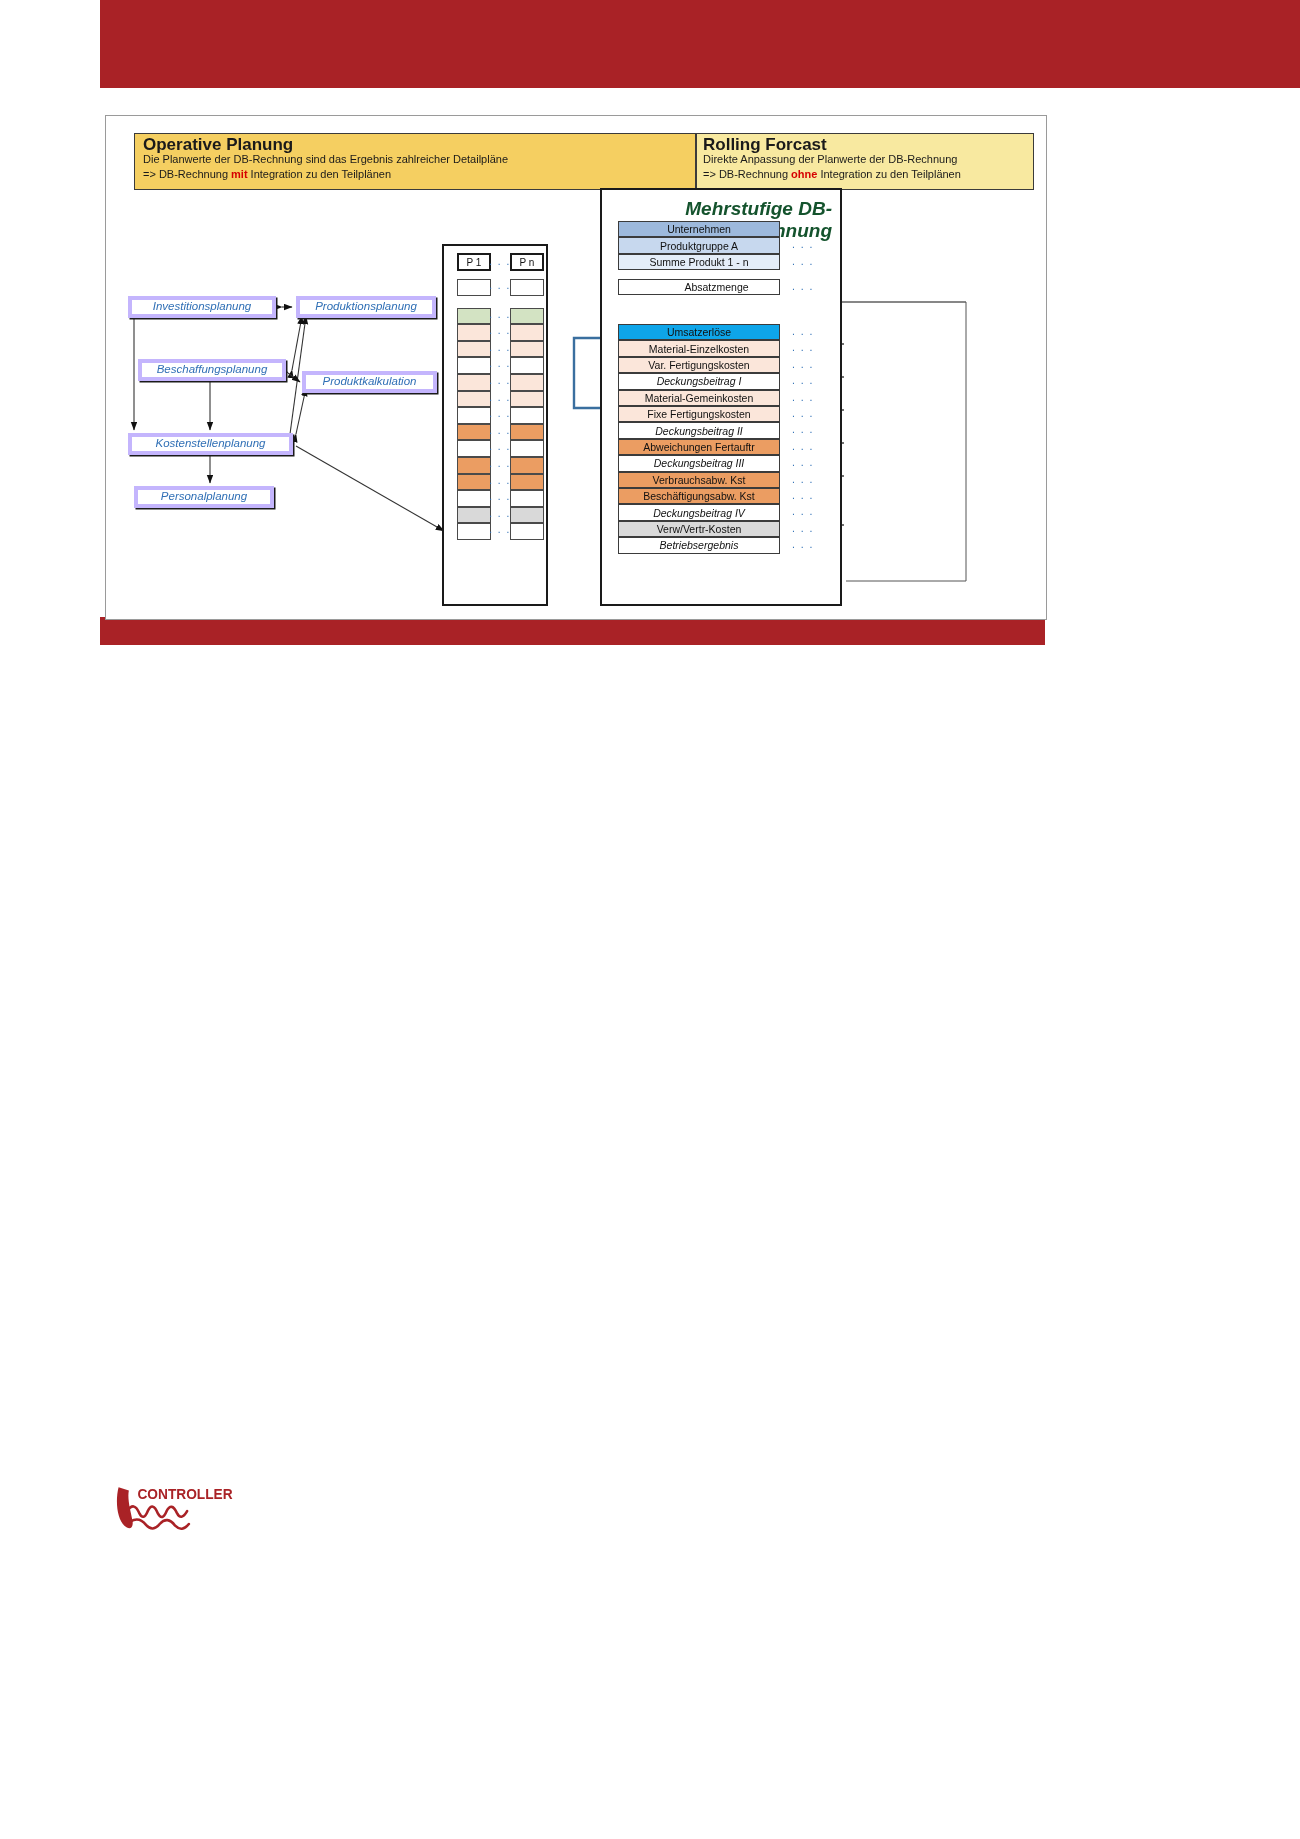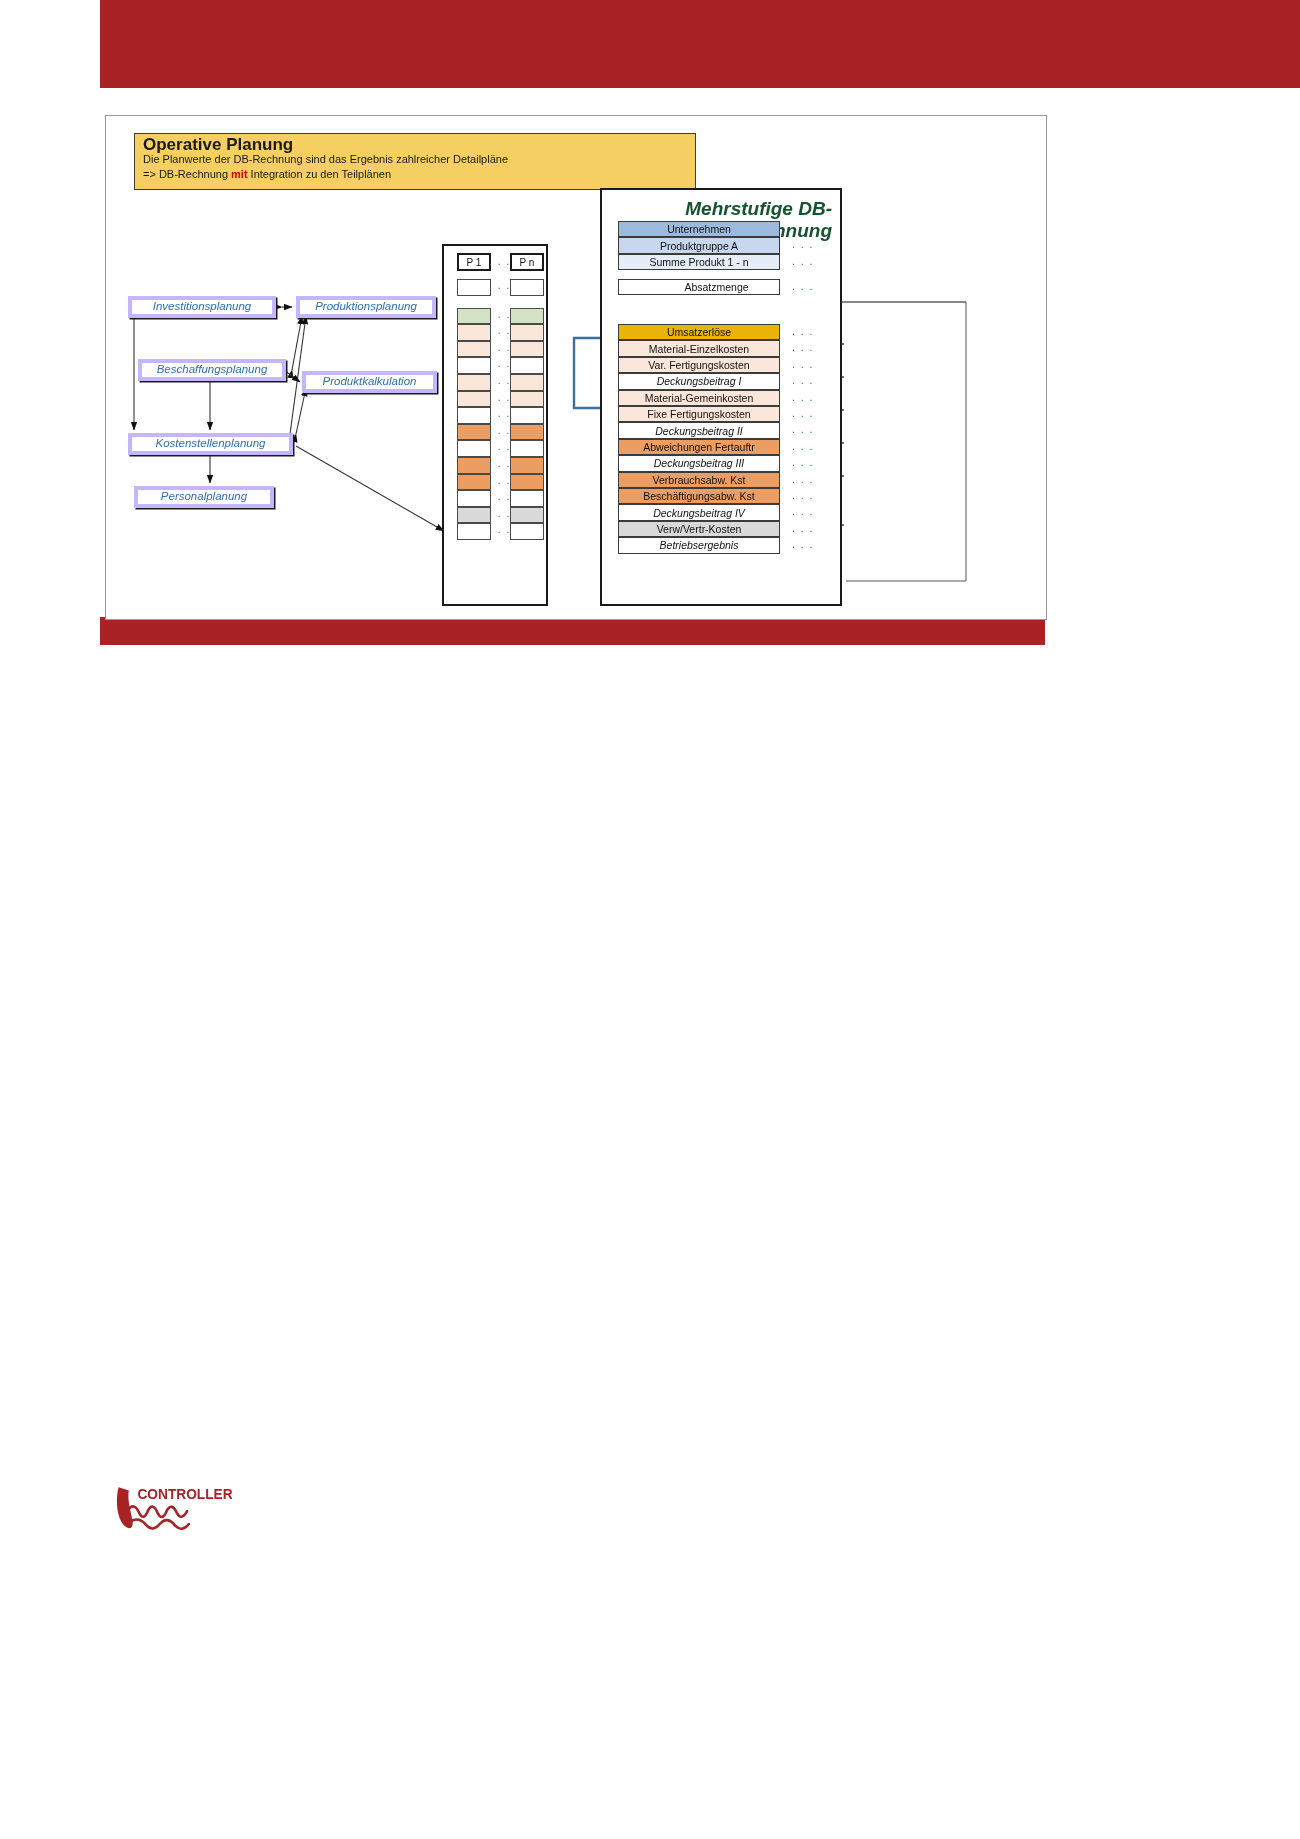--- a/index.html
+++ b/index.html
@@ -59,20 +59,25 @@
 <div class="top-band"></div>
 <div class="bottom-band"></div>
 
 <div class="figure">
 
   <div class="banner">
     <div class="left">
       <div class="ttl">Operative Planung</div>
       <div class="ln">Die Planwerte der DB-Rechnung sind das Ergebnis zahlreicher Detailpläne</div>
       <div class="ln"><span>=&gt; DB-Rechnung </span><span class="hl">mit</span><span> Integration zu den Teilplänen</span></div>
+    </div>
+    <div class="right">
+      <div class="ttl">Rolling Forcast</div>
+      <div class="ln">Direkte Anpassung der Planwerte der DB-Rechnung</div>
+      <div class="ln"><span>=&gt; DB-Rechnung </span><span class="hl">ohne</span><span> Integration zu den Teilplänen</span></div>
     </div>
   </div>
 
   <svg class="overlay" viewBox="0 0 940 503">
     <defs>
       <marker id="ah" markerWidth="9" markerHeight="9" refX="7.5" refY="3" orient="auto">
         <path d="M0,0 L8,3 L0,6 z" fill="#111"></path>
       </marker>
       <marker id="ah2" markerWidth="9" markerHeight="9" refX="7.5" refY="3" orient="auto">
         <path d="M0,0 L8,3 L0,6 z" fill="#111"></path>
@@ -201,21 +206,21 @@
       </div>
       <div class="dbdots" style="top: 122.4px;">. . .</div>
       <div class="dbrow" style="top: 137.8px; background: rgb(228, 237, 248);">
         <span>Summe Produkt 1 - n</span>
       </div>
       <div class="dbdots" style="top: 138.8px;">. . .</div>
       <div class="dbrow" style="top: 163px; background: rgb(255, 255, 255); padding-left: 35px;">
         <span>Absatzmenge</span>
       </div>
       <div class="dbdots" style="top: 164px;">. . .</div>
-      <div class="dbrow" style="top: 208px; background: #eab308;">
+      <div class="dbrow" style="top: 208px; background: #0ea5e9;">
         <span>Umsatzerlöse</span>
       </div>
       <div class="dbdots" style="top: 209px;">. . .</div>
       <div class="dbrow" style="top: 224.4px; background: rgb(251, 230, 218);">
         <span>Material-Einzelkosten</span>
       </div>
       <div class="dbdots" style="top: 225.4px;">. . .</div>
       <div class="dbrow" style="top: 240.8px; background: rgb(251, 230, 218);">
         <span>Var. Fertigungskosten</span>
       </div>

